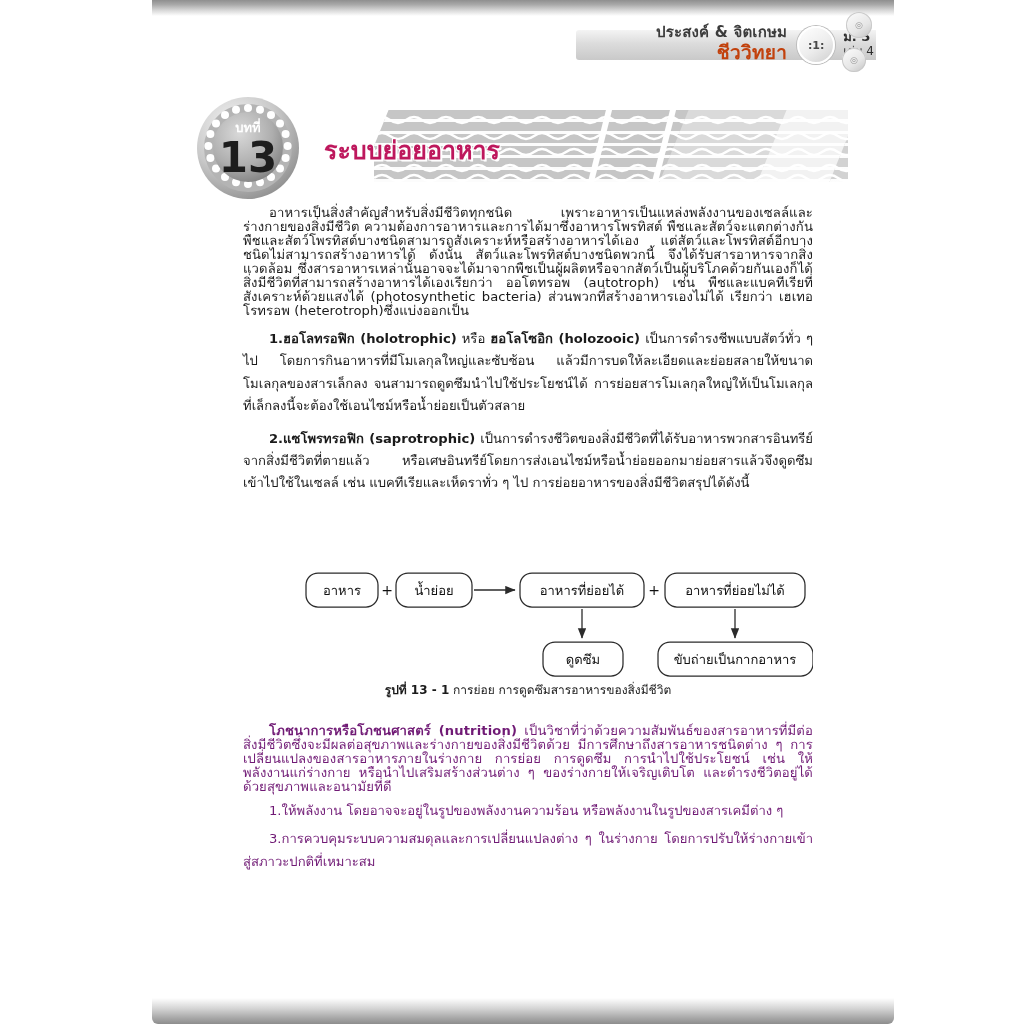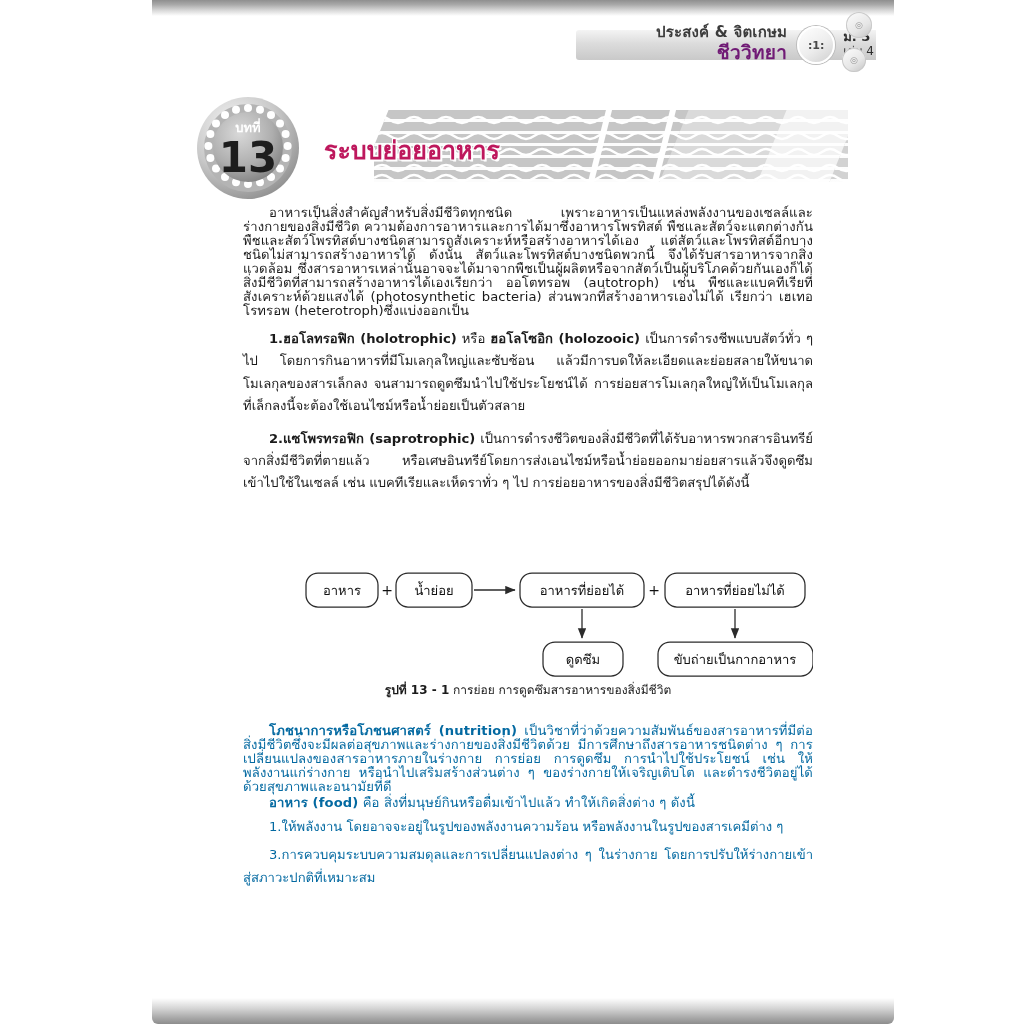--- a/index.html
+++ b/index.html
@@ -73,21 +73,21 @@
     font-size: 15px;
     color: #3b3b3b;
     font-weight: bold;
     letter-spacing: .2px;
     margin-bottom: 3px;
     white-space: nowrap;
   }
   .header-subject {
     font-size: 19px;
     font-weight: bold;
-    color: #701a75;
+    color: #c2410c;
     letter-spacing: .3px;
     white-space: nowrap;
   }
   .header-pagebadge {
     position: relative;
     z-index: 3;
     width: 34px; height: 34px;
     border-radius: 50%;
     background: linear-gradient(145deg,#ffffff 0%,#ededed 55%,#cfcfcf 100%);
     border: 2px solid #ffffff;
@@ -236,21 +236,21 @@
     color: #1a1a1a;
   }
   .fig-caption .cap-label { font-weight: bold; }
 
   
   #lower-text {
     position: absolute;
     left: 243px;
     top: 724px;
     width: 570px;
-    color: #0369a1;
+    color: #701a75;
   }
 </style>
 </head>
 <body>
 
 <div id="page-sheet">
 
   <div class="scan-bar top"></div>
   <div class="scan-bar bottom"></div>
 
@@ -398,23 +398,20 @@
       <span class="cap-label">รูปที่ 13 - 1</span><span> การย่อย การดูดซึมสารอาหารของสิ่งมีชีวิต</span>
     </div>
   </div>
 
   <div id="lower-text">
 
     <p class="para indent">
       <span class="bold">โภชนาการหรือโภชนศาสตร์ (nutrition)</span><span> เป็นวิชาที่ว่าด้วยความสัมพันธ์ของสารอาหารที่มีต่อสิ่งมีชีวิตซึ่งจะมีผลต่อสุขภาพและร่างกายของสิ่งมีชีวิตด้วย มีการศึกษาถึงสารอาหารชนิดต่าง ๆ การเปลี่ยนแปลงของสารอาหารภายในร่างกาย การย่อย การดูดซึม การนำไปใช้ประโยชน์ เช่น ให้พลังงานแก่ร่างกาย หรือนำไปเสริมสร้างส่วนต่าง ๆ ของร่างกายให้เจริญเติบโต และดำรงชีวิตอยู่ได้ด้วยสุขภาพและอนามัยที่ดี</span>
     </p>
 
-    <p class="para indent" style="margin-top:2px">
-      <span class="bold">อาหาร (food)</span><span> คือ สิ่งที่มนุษย์กินหรือดื่มเข้าไปแล้ว ทำให้เกิดสิ่งต่าง ๆ ดังนี้</span>
-    </p>
 
     <ul class="numlist" style="margin-top:6px">
       <li>
         <span class="li-inner">
           <span class="num">1.</span><span>ให้พลังงาน โดยอาจจะอยู่ในรูปของพลังงานความร้อน หรือพลังงานในรูปของสารเคมีต่าง ๆ</span>
         </span>
       </li>
       <li style="margin-top:6px">
         <span class="li-inner">
           <span class="num">3.</span><span>การควบคุมระบบความสมดุลและการเปลี่ยนแปลงต่าง ๆ ในร่างกาย โดยการปรับให้ร่างกายเข้าสู่สภาวะปกติที่เหมาะสม</span>

